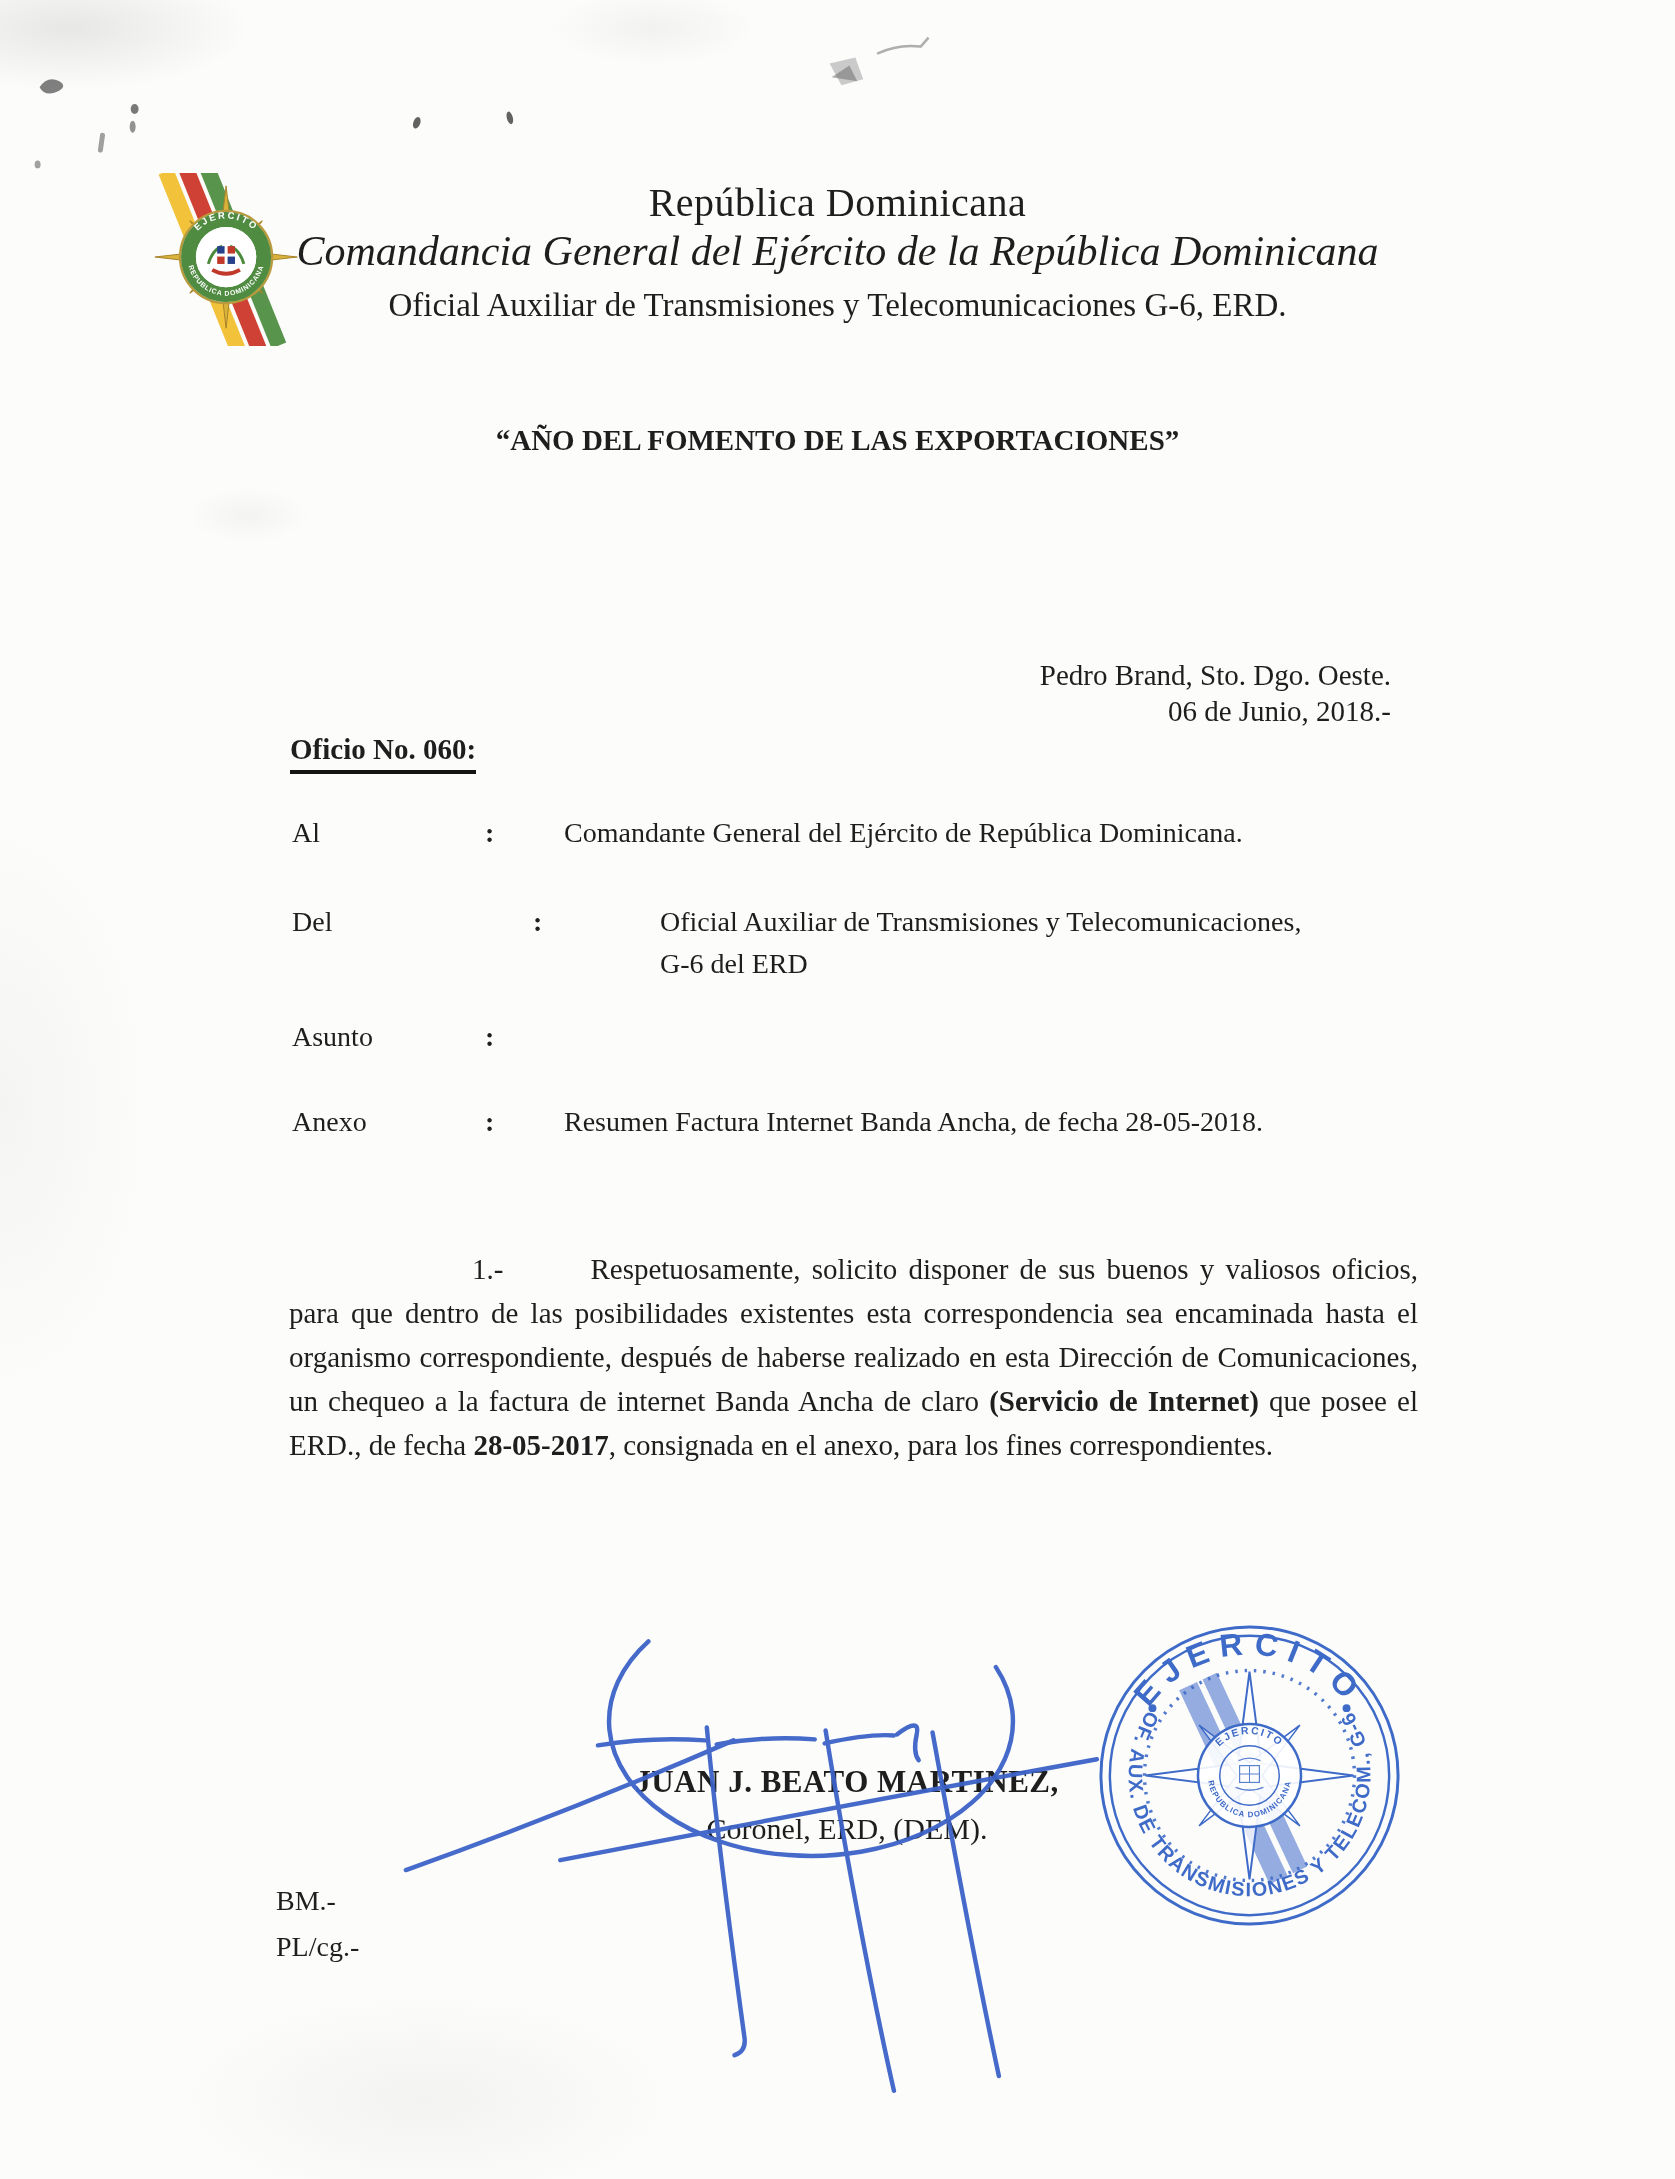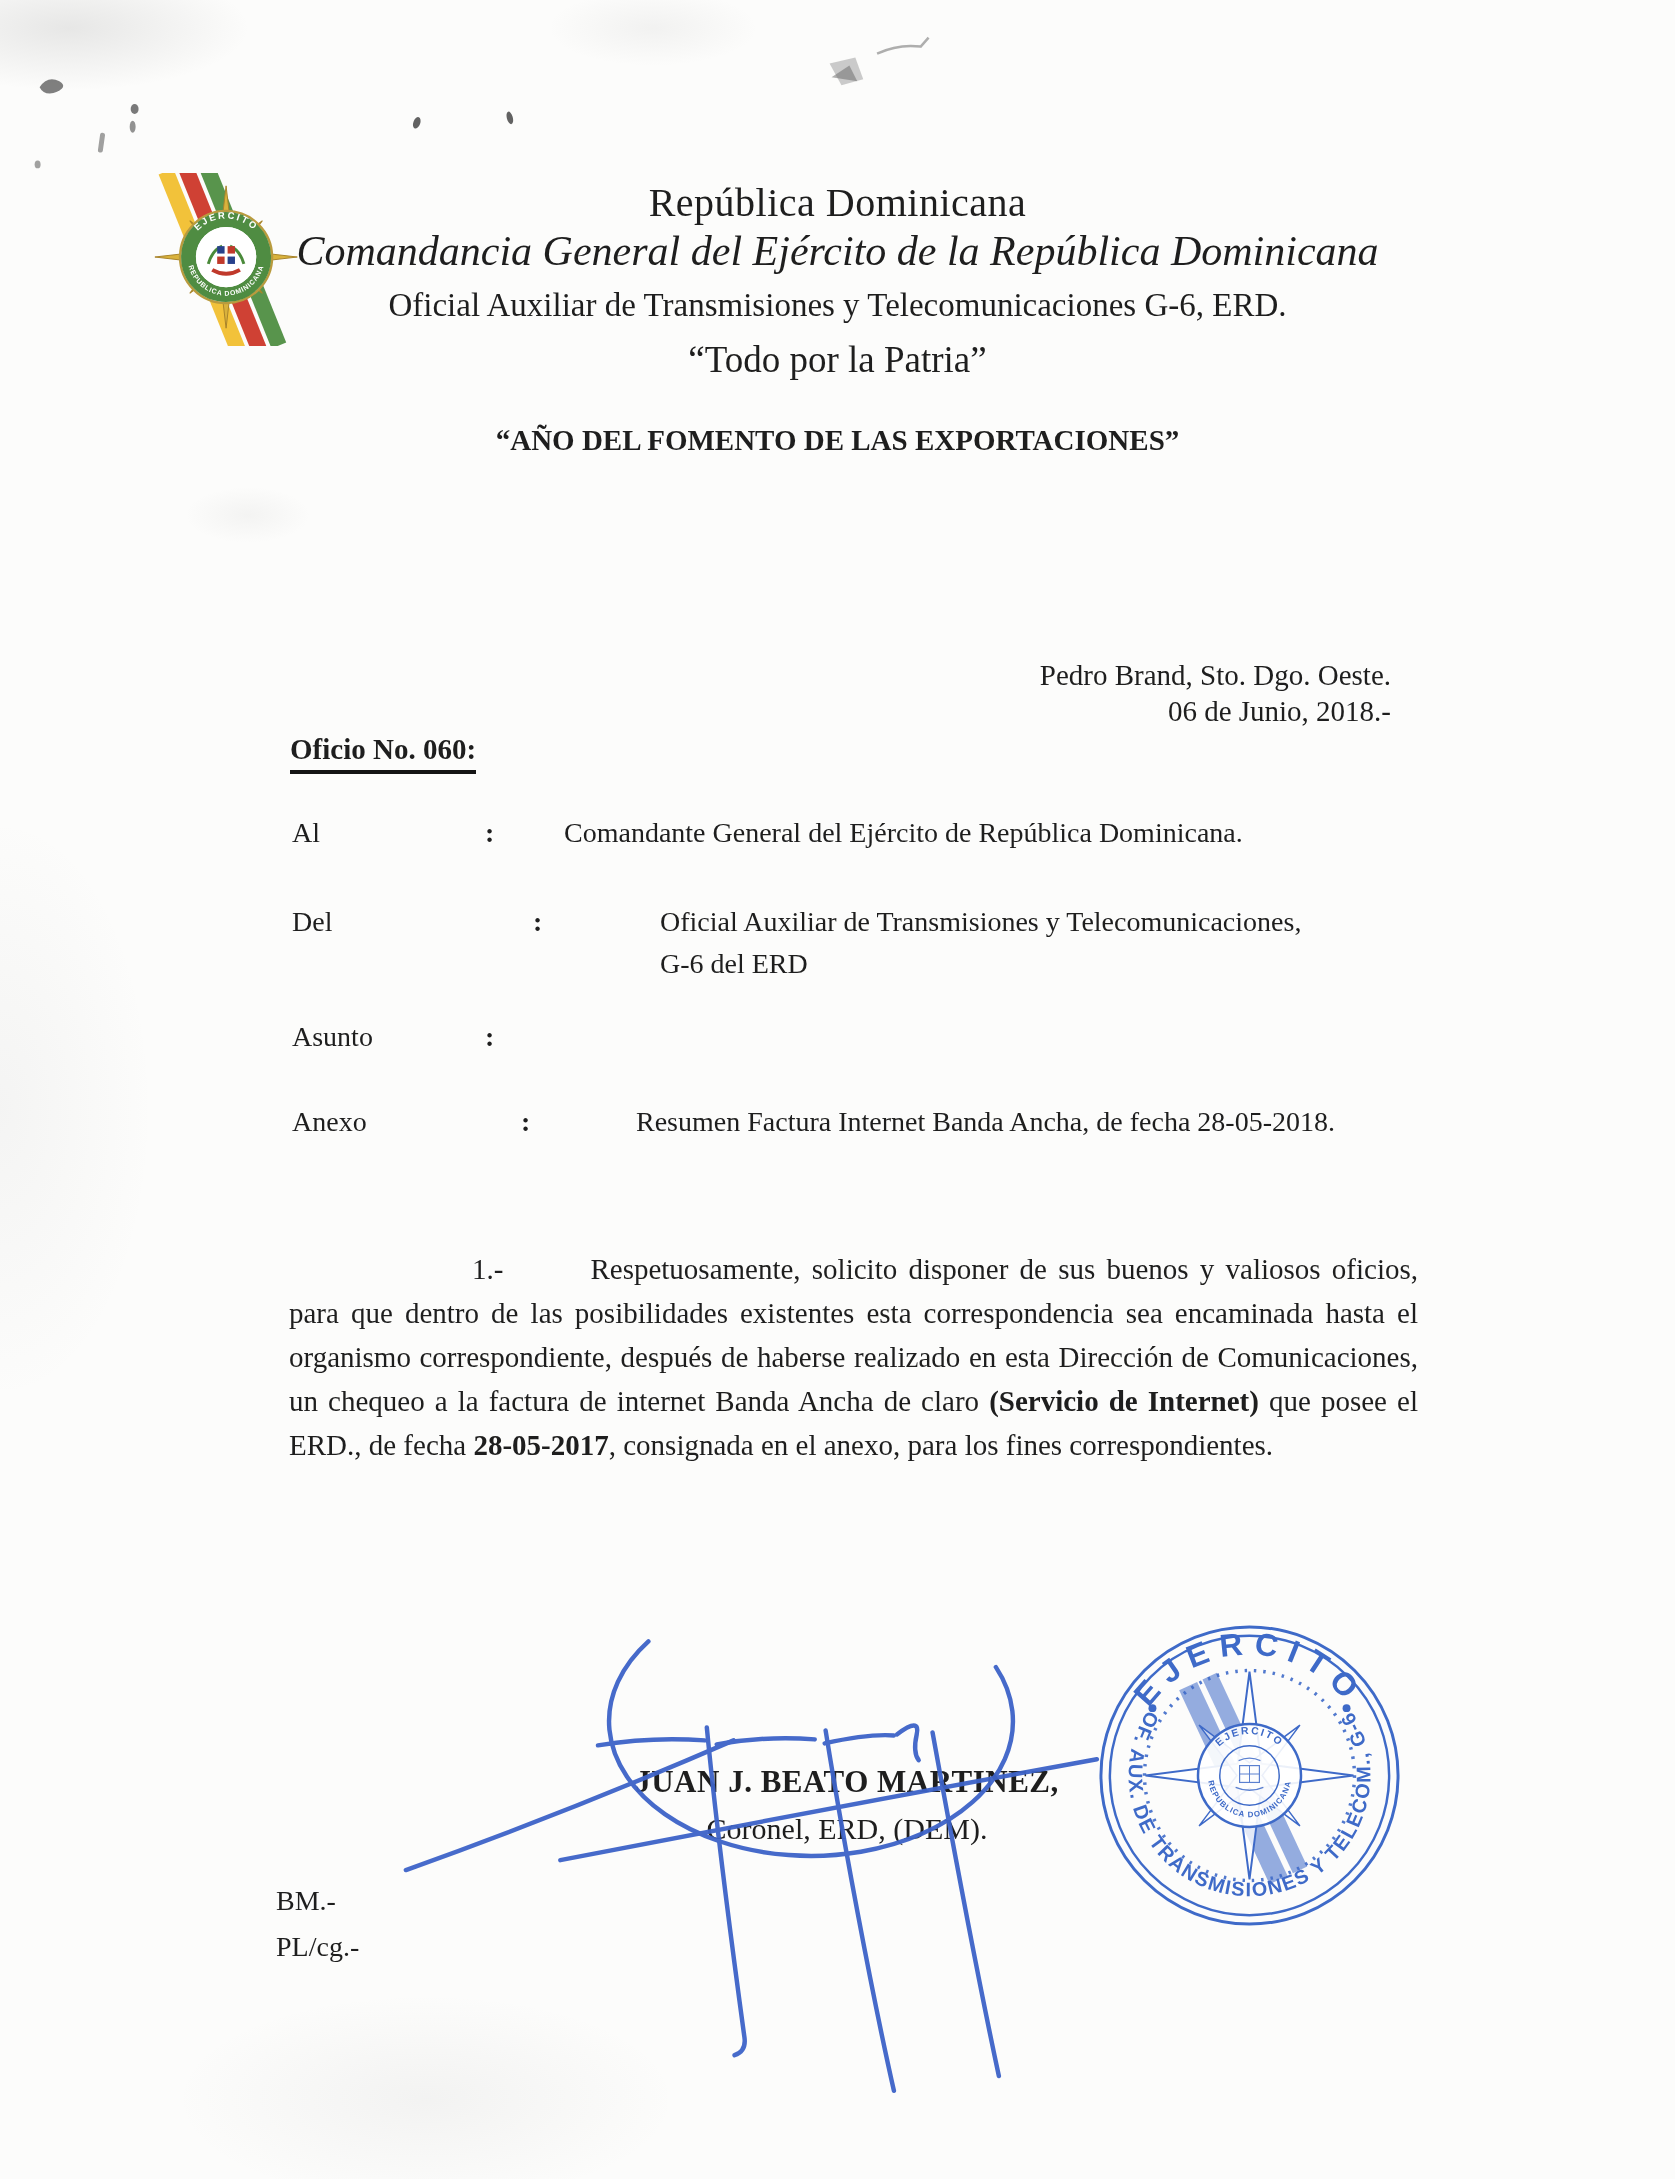--- a/index.html
+++ b/index.html
@@ -78,21 +78,20 @@
       <rect x="89" y="84" width="8" height="8" fill="#27408b"></rect>
       <rect x="86.5" y="73" width="3" height="20" fill="#ffffff"></rect>
       <rect x="78" y="81.5" width="20" height="3" fill="#ffffff"></rect>
       <path d="M74 98 q 14 8 28 0" fill="none" stroke="#c0392b" stroke-width="4"></path>
     </g>
   </svg>
 
   <div class="abs ctr h1" style="top:179px;">República Dominicana</div>
   <div class="abs ctr h2" style="top:227px;">Comandancia General del Ejército de la República Dominicana</div>
   <div class="abs ctr h3" style="top:287px;">Oficial Auxiliar de Transmisiones y Telecomunicaciones G-6, ERD.</div>
-  <div class="abs ctr motto" style="top:338px;">“Todo por la Patria”</div>
   <div class="abs ctr slogan" style="top:424px;">“AÑO DEL FOMENTO DE LAS EXPORTACIONES”</div>
 
   <div class="abs dateline" style="top:659px;">Pedro Brand, Sto. Dgo. Oeste.</div>
   <div class="abs dateline" style="top:695px;">06 de Junio, 2018.-</div>
 
   <div class="abs oficio" style="top:733px;">
     <span>Oficio No. 060:</span>
   </div>
 
   <div class="abs frow" style="top:812px;">
@@ -108,21 +107,21 @@
       <span>Oficial Auxiliar de Transmisiones y Telecomunicaciones,</span><br>
       <span>G-6 del ERD</span>
     </span>
   </div>
 
   <div class="abs frow" style="top:1016px;">
     <span>Asunto</span>
     <span class="colon">:</span>
   </div>
 
-  <div class="abs frow" style="top:1101px;gap:36px;">
+  <div class="abs frow" style="top:1101px;">
     <span>Anexo</span>
     <span class="colon">:</span>
     <span>Resumen Factura Internet Banda Ancha, de fecha 28-05-2018.</span>
   </div>
 
   <p class="abs bodytext" style="margin:0;"><span class="sp1"></span><span>1.-</span><span class="sp2"></span><span>Respetuosamente, solicito disponer de sus buenos y valiosos oficios, para que dentro de las posibilidades existentes esta correspondencia sea encaminada hasta el organismo correspondiente, después de haberse realizado en esta Dirección de Comunicaciones, un chequeo a la factura de internet Banda Ancha de claro </span><b>(Servicio de Internet)</b><span> que posee el ERD., de fecha </span><b>28-05-2017</b><span>, consignada en el anexo, para los fines correspondientes.</span></p>
 
   <div class="abs signame" style="top:1764px;">JUAN J. BEATO MARTINEZ,</div>
   <div class="abs sigtitle" style="top:1812px;">Coronel, ERD, (DEM).</div>
   <div class="abs initials" style="top:1885px;">BM.-</div>

